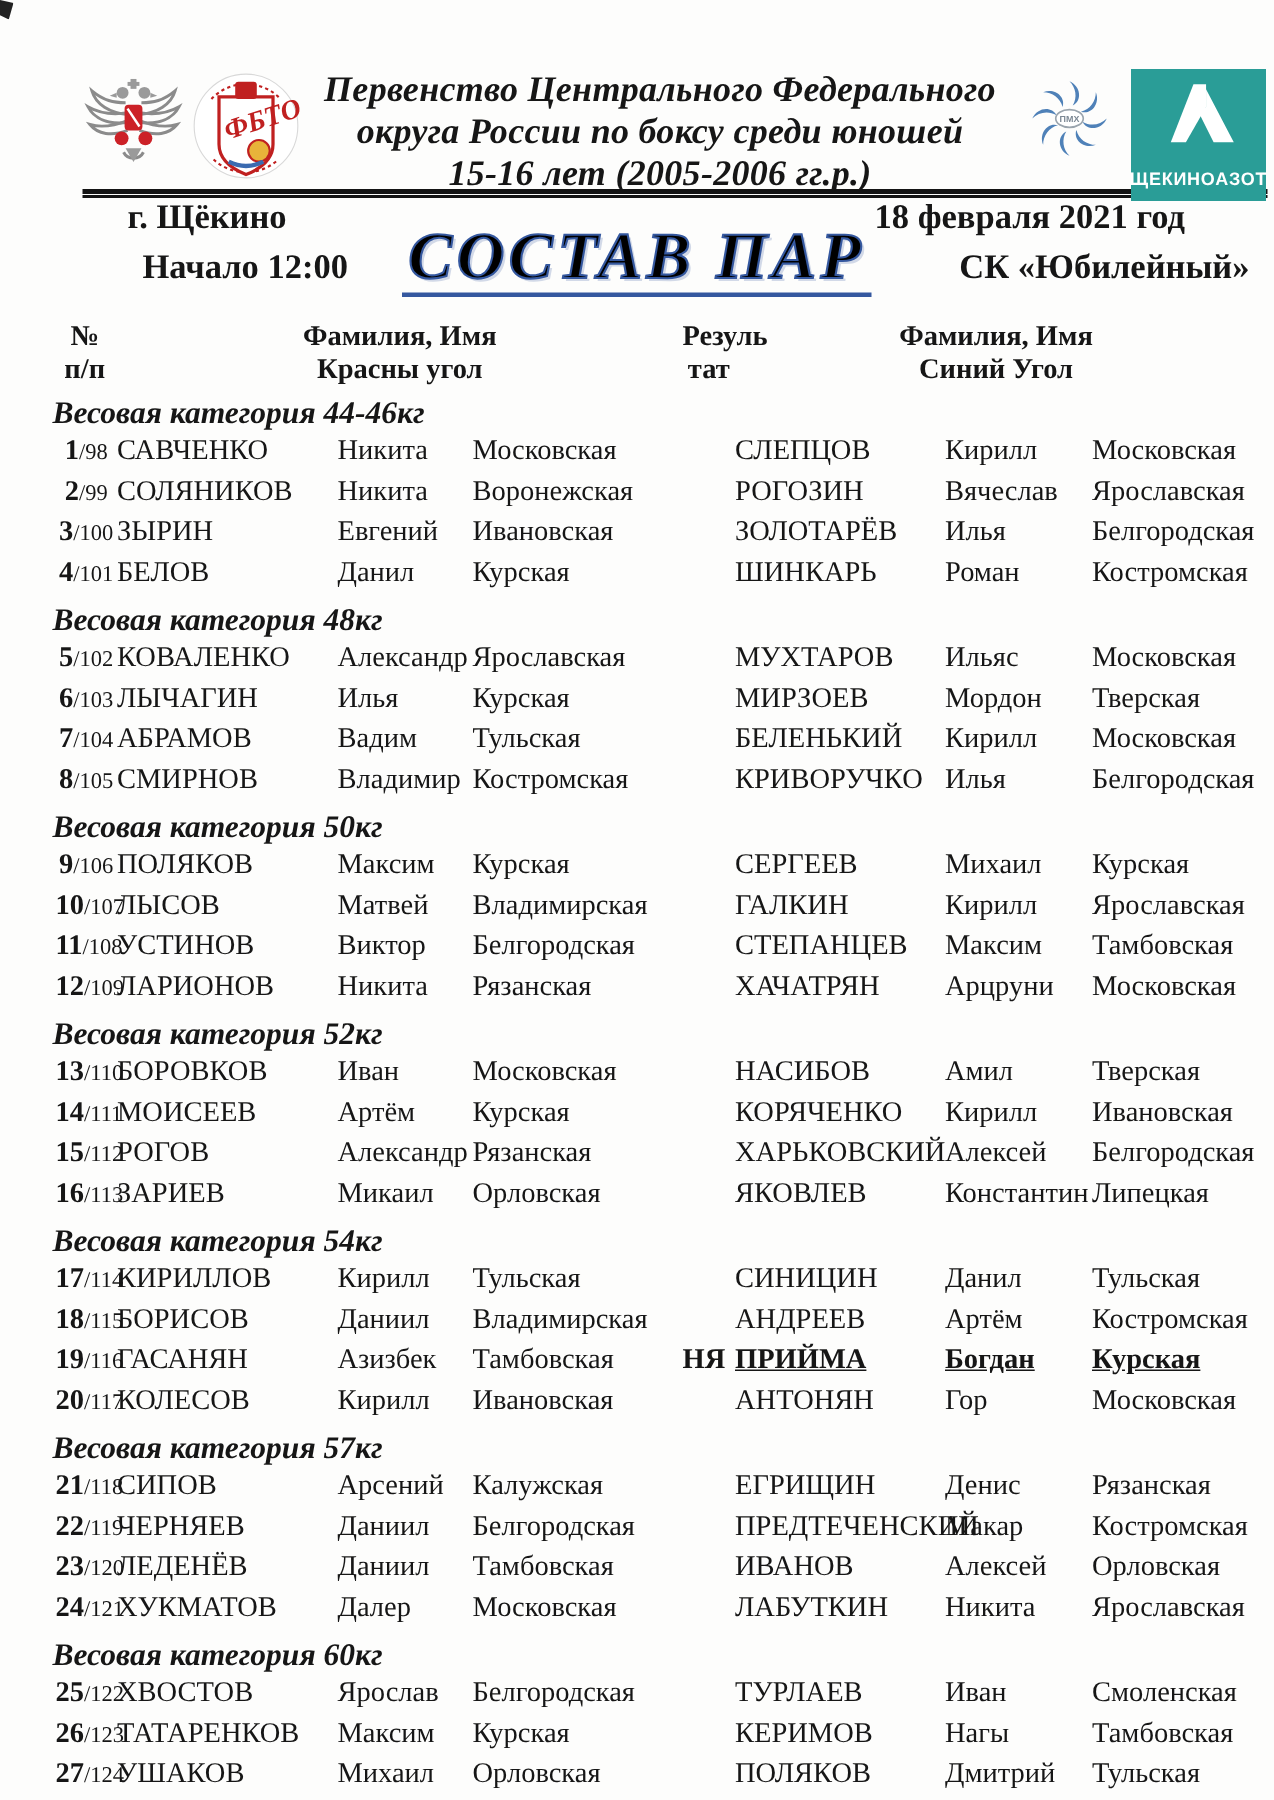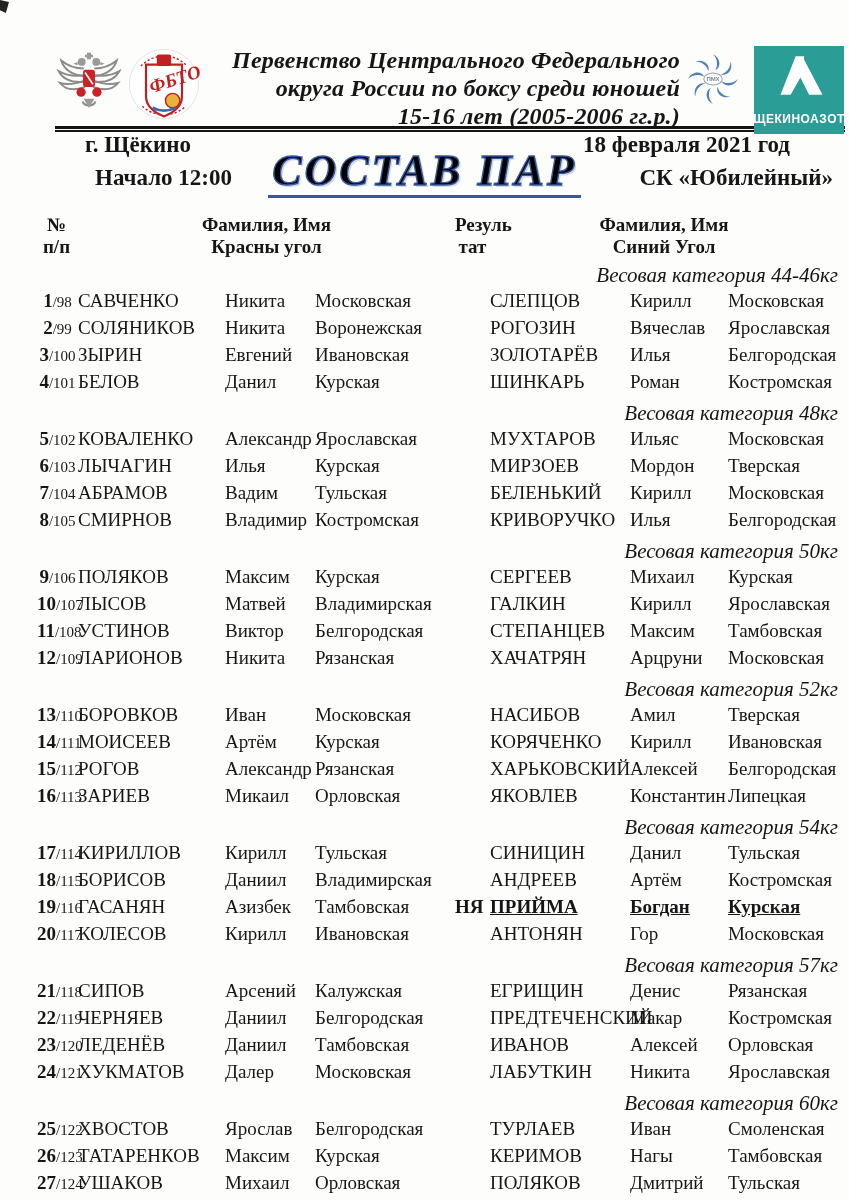--- a/index.html
+++ b/index.html
@@ -10,21 +10,21 @@
     overflow:hidden;
     font-family:"Liberation Serif","DejaVu Serif",serif;
     color:#161616;
   }
   
   .header{position:absolute;left:0;top:0;width:849px;height:212px;}
   .speck{position:absolute;left:0;top:0;width:9px;height:13px;background:#222;
          clip-path:polygon(0 0,100% 15%,65% 100%,0 78%);}
   .doc-title{
     position:absolute;left:200px;top:46px;width:480px;
-    text-align:right;font-weight:bold;font-style:italic;
+    text-align:center;font-weight:bold;font-style:italic;
     font-size:24px;line-height:28px;letter-spacing:.2px;
   }
   .rule{position:absolute;left:55px;top:126px;width:790px;height:6px;
         background:linear-gradient(to bottom,#141414 0 55%,#fdfdfc 55% 70%,#141414 70% 100%);}
   .city{position:absolute;left:85px;top:132px;font-weight:bold;font-size:23px;}
   .date{position:absolute;right:59px;top:132px;font-weight:bold;font-size:23px;margin-left:41px;}
   .start{position:absolute;left:95px;top:165px;font-weight:bold;font-size:23px;}
   .venue{position:absolute;right:16px;top:165px;font-weight:bold;font-size:23px;}
   .main-title-wrap{position:absolute;left:0;top:148px;width:849px;text-align:center;}
   .main-title{
@@ -48,21 +48,21 @@
   .azot-text{
     color:#fff;font-family:"Liberation Sans",sans-serif;
     font-weight:bold;font-size:12px;letter-spacing:.5px;margin-top:12px;
   }
   
   .grid{display:grid;grid-template-columns:43px 147px 90px 140px 35px 140px 98px 110px;}
   .table{position:absolute;left:35px;top:214px;width:803px;}
   .thead{font-weight:bold;font-size:19px;line-height:22px;text-align:center;}
   .thead .h{white-space:pre-line;}
   .category{
-    text-align:right;font-weight:normal;font-style:italic;
+    text-align:left;font-weight:bold;font-style:italic;
     font-size:21px;line-height:25px;margin:5px 0 0 0;
   }
   .row{font-size:19px;line-height:25px;white-space:nowrap;}
   .row .c{overflow:visible;}
   .num{text-align:center;padding-left:2px;}
   .num .n{font-weight:bold;}
   .num .m{font-size:15px;}
   .res{font-weight:bold;text-align:left;}
   .win .bwin{font-weight:bold;text-decoration:underline;}
   .sec{margin:0;}

